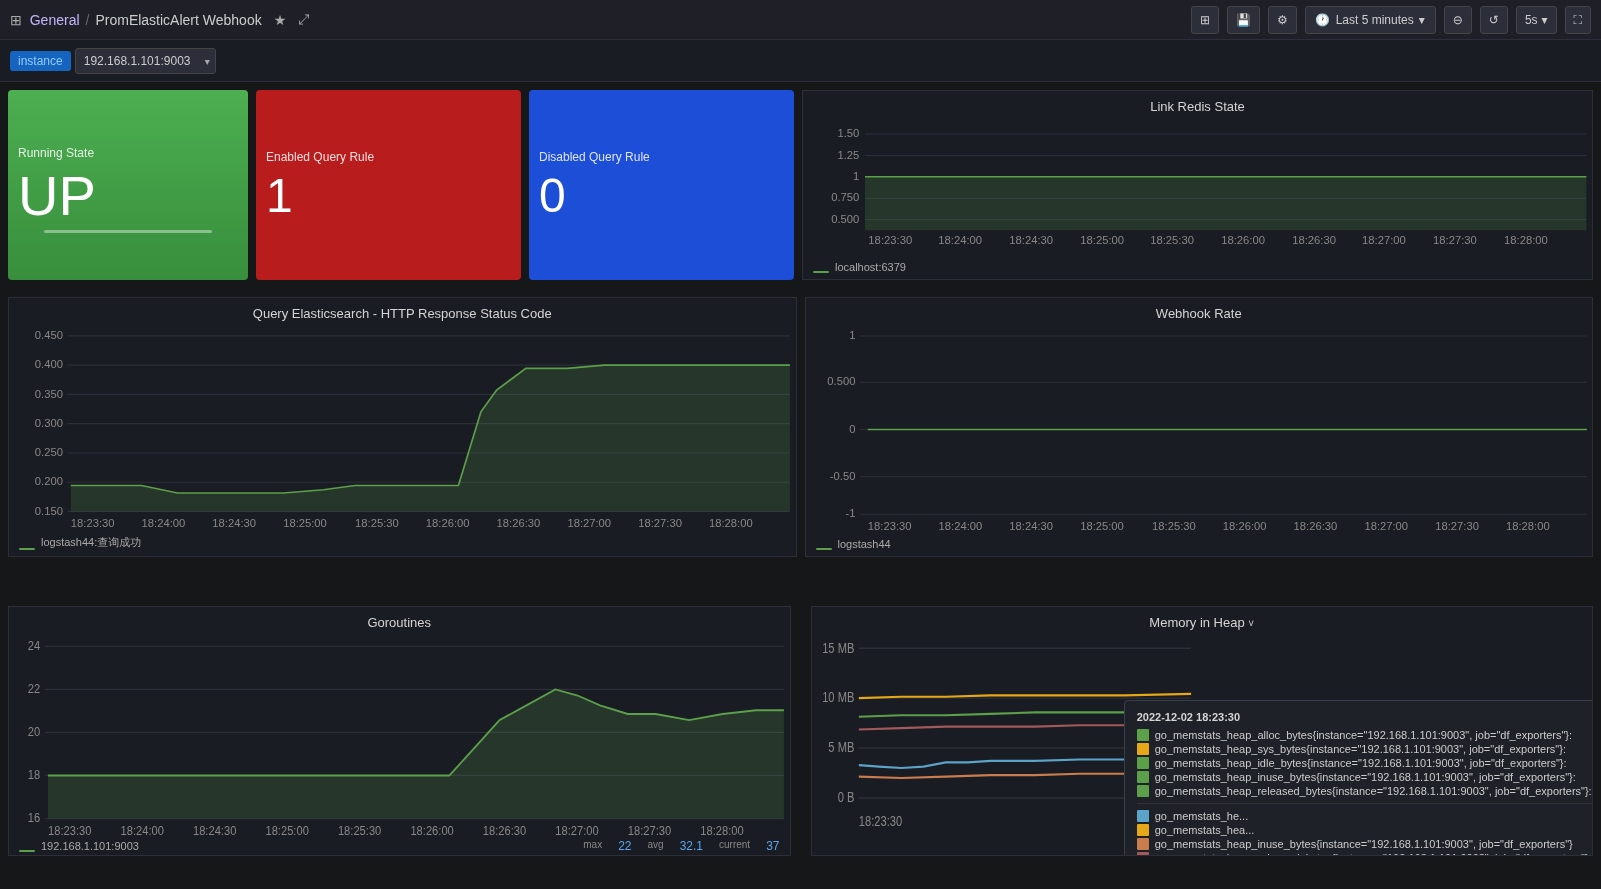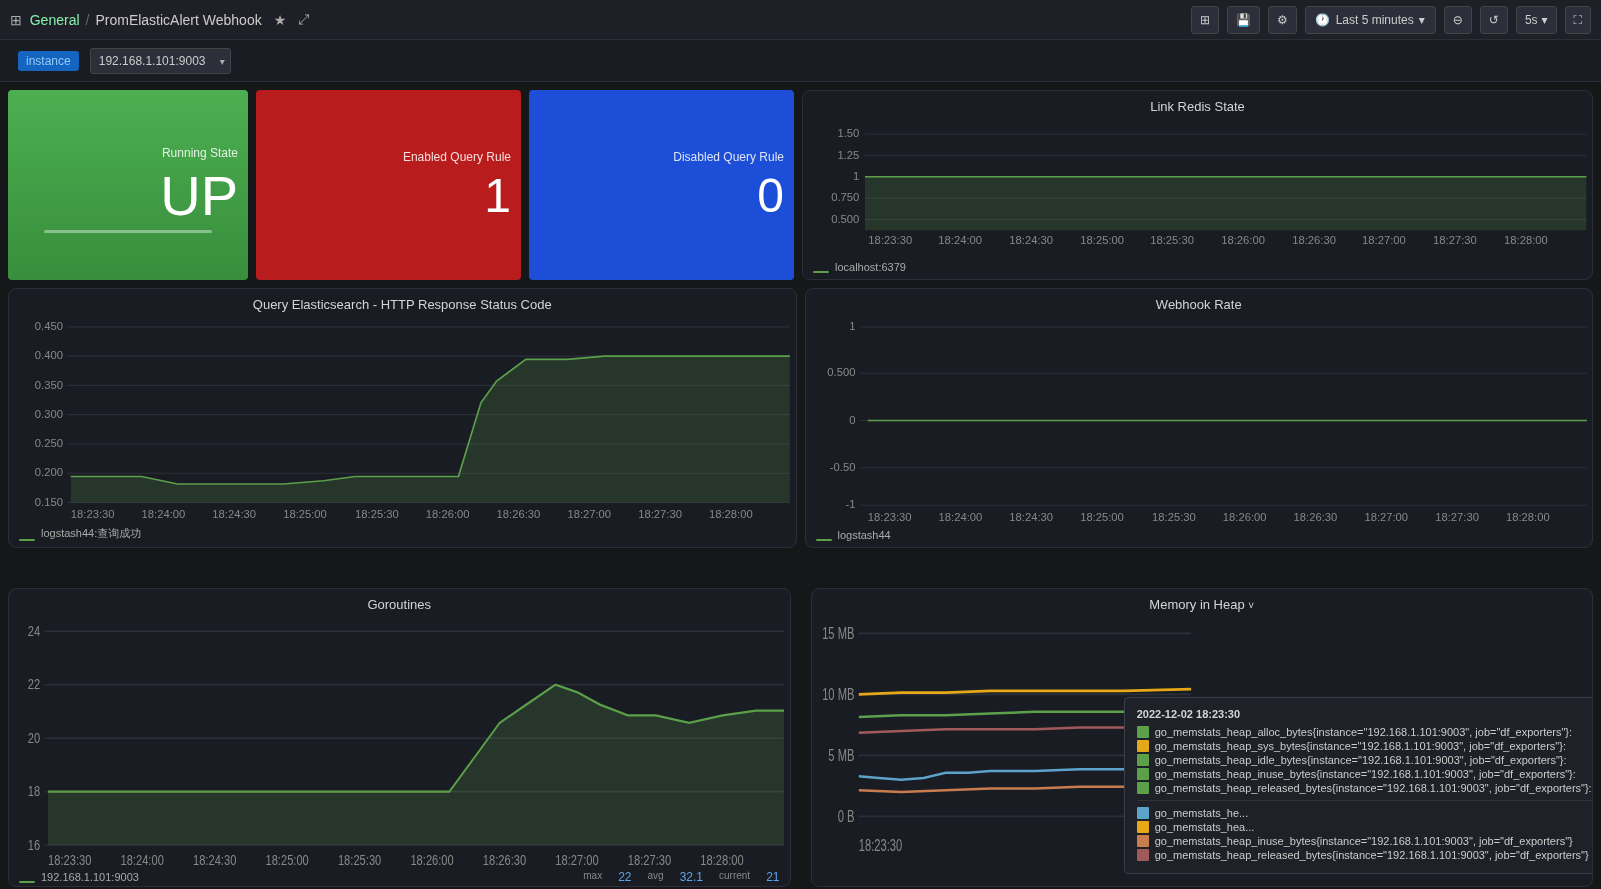--- a/index.html
+++ b/index.html
@@ -72,24 +72,24 @@
       display: flex;
       align-items: center;
       gap: 5px;
       height: 28px;
     }
 
     
     .instance-bar {
       background: #1a1c23;
       border-bottom: 1px solid #2c2f3a;
-      padding: 6px 18px;
+      padding: 6px 10px;
       display: flex;
       align-items: center;
-      gap: 11px;
+      gap: 4px;
       height: 42px;
     }
     .instance-label {
       background: #1565c0;
       color: #90caf9;
       border-radius: 3px;
       padding: 3px 8px;
       font-size: 12px;
       font-weight: 500;
     }
@@ -136,21 +136,21 @@
       display: grid;
       grid-template-columns: 240px 265px 265px 1fr;
       gap: 8px;
       height: 190px;
     }
 
     .stat-card {
       border-radius: 4px;
       display: flex;
       flex-direction: column;
-      align-items: flex-end;
+      align-items: flex-start;
       justify-content: center;
       padding: 10px;
       position: relative;
     }
     .stat-card-title {
       font-size: 12px;
       color: rgba(255,255,255,0.85);
       font-weight: 500;
       text-align: center;
       margin-bottom: 8px;
@@ -178,21 +178,21 @@
       right: 15%;
       height: 3px;
       background: rgba(255,255,255,0.4);
       border-radius: 2px;
     }
 
     
     .chart-panel {
       background: #1a1c23;
       border: 1px solid #2c2f3a;
-      border-radius: 8px;
+      border-radius: 0;
       display: flex;
       flex-direction: column;
       overflow: hidden;
       position: relative;
     }
     .chart-panel-title {
       font-size: 13px;
       color: #d4d4d4;
       padding: 8px 12px 4px;
       text-align: center;
@@ -210,21 +210,21 @@
       grid-template-columns: 1fr 1fr;
       gap: 8px;
       height: 260px;
     }
 
     
     .row3 {
       display: grid;
       grid-template-columns: 1fr 1fr;
       gap: 20px;
-      height: 299px;
+      height: 250px;
       margin-top: 32px;
     }
 
     
     .chart-legend {
       padding: 4px 10px 6px;
       display: flex;
       align-items: flex-end;
       gap: 6px;
       font-size: 11px;
@@ -302,21 +302,21 @@
     }
     .stat-num { color: #5ca4ea; }
     .stat-label-small { color: #888; font-size: 10px; }
   </style>
 </head>
 <body>
 
 <div class="topbar">
   <span class="topbar-grid-icon">⊞</span>
   <div class="topbar-breadcrumb">
-    <span style="cursor:pointer;color:#86efac;">General</span>
+    <span style="cursor:pointer;color:#c4b5fd;">General</span>
     <span class="sep">/</span>
     <span class="topbar-title">PromElasticAlert Webhook</span>
   </div>
   <span class="topbar-star">★</span>
   <span class="topbar-share">⤢</span>
 
   <div class="topbar-right">
     <button class="topbar-btn">
       <span>⊞</span>
     </button>
@@ -535,21 +535,21 @@
         <div class="chart-legend" style="padding:0;">
           <span class="legend-dot" style="background:#5ca04a;"></span>
           <span>192.168.1.101:9003</span>
         </div>
         <div class="stats-numbers">
           <span class="stat-label-small">max</span>
           <span class="stat-num">22</span>
           <span class="stat-label-small">avg</span>
           <span class="stat-num">32.1</span>
           <span class="stat-label-small">current</span>
-          <span class="stat-num">21</span>
+          <span class="stat-num">37</span>
         </div>
       </div>
     </div>
 
     <div class="chart-panel" style="position:relative;">
       <div class="chart-panel-title">
         <span>Memory in Heap</span>
         <span style="font-size:10px;"> ˅</span>
       </div>
       <div class="chart-area" style="position:relative;">

